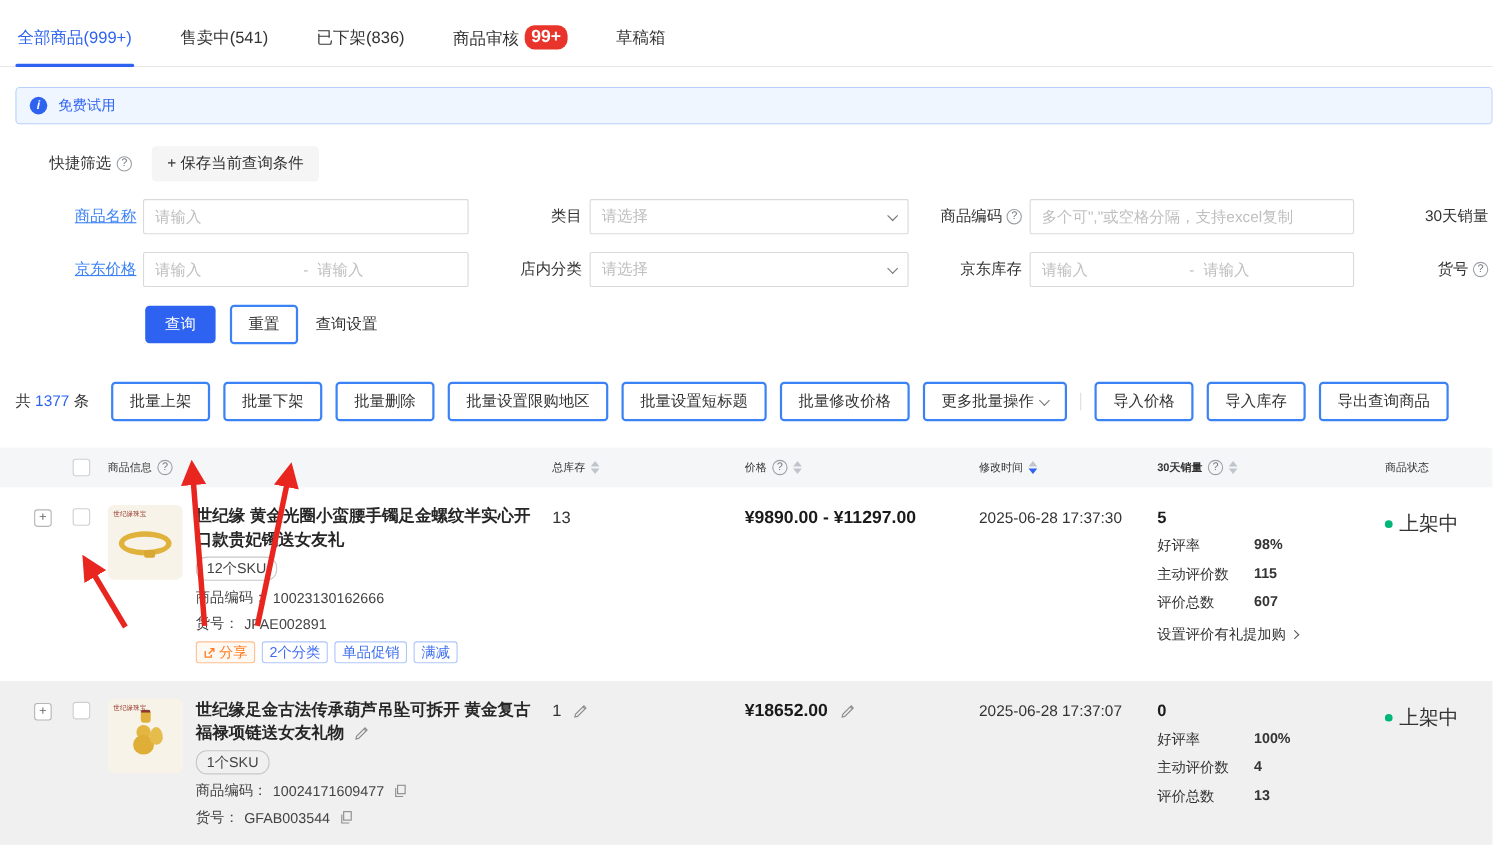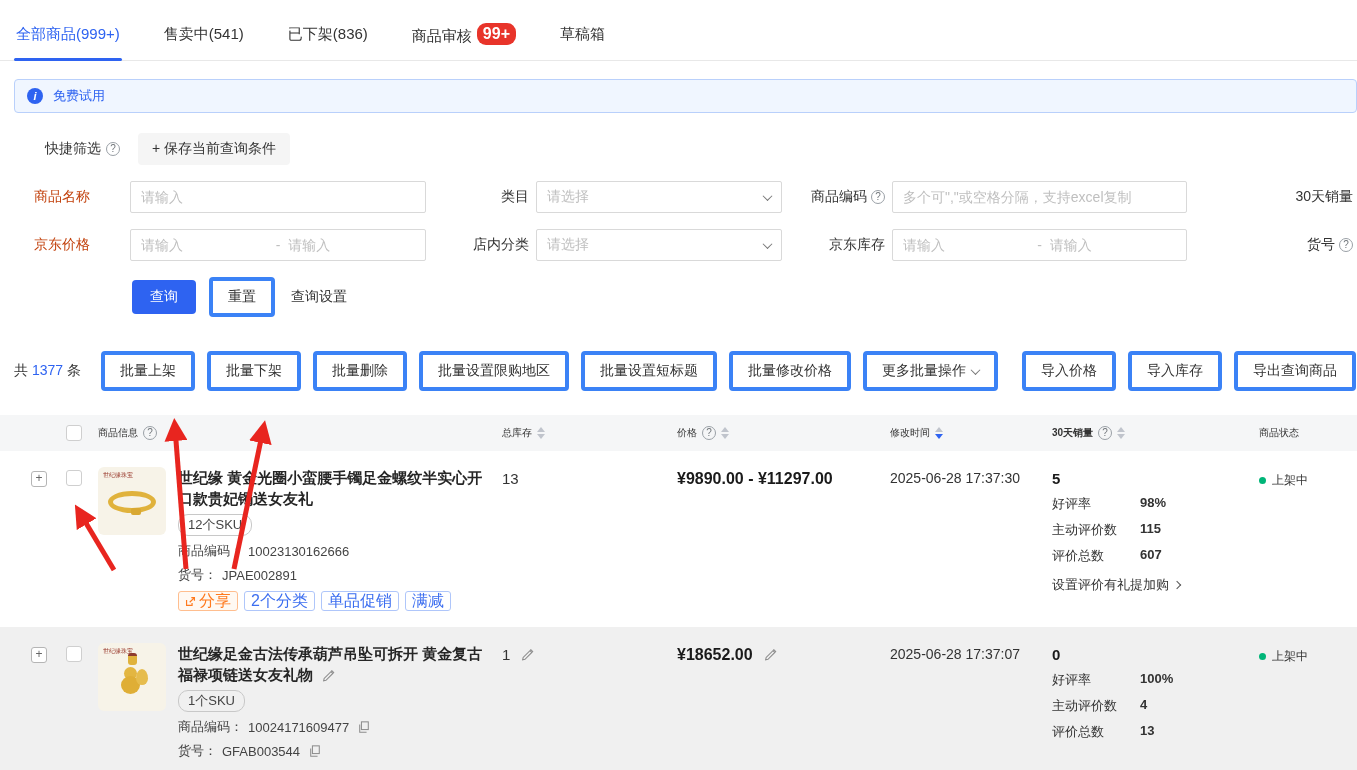--- a/index.html
+++ b/index.html
@@ -40,43 +40,43 @@
 
 .quickfilter { display:flex; align-items:center; margin:20px 0 0 45px; gap:18px; }
 .qf-label { display:flex; align-items:center; gap:5px; color:#333; }
 .qicon { width:14px; height:14px; border:1px solid #9aa0a6; border-radius:50%; color:#70757a;
   font-size:10px; line-height:12px; text-align:center; display:inline-block; flex:0 0 auto; }
 .qicon::after { content:"?"; }
 .save-btn { background:#f5f5f5; border:none; border-radius:4px; padding:7px 14px; font-size:14px; color:#333; cursor:pointer; }
 
 
 .frow { display:flex; align-items:center; margin-top:16px; height:32px; }
-.flabel { width:130px; text-align:center; padding-right:6px; color:#c2410c; white-space:nowrap; }
+.flabel { width:130px; text-align:right; padding-right:6px; color:#3b82f6; white-space:nowrap;text-decoration:underline; }
 .flabel2 { width:110px; text-align:right; padding-right:7px; color:#333; white-space:nowrap;
   display:flex; justify-content:flex-end; align-items:center; gap:4px; }
 .flabel-end { flex:1; text-align:right; padding-right:4px; white-space:nowrap;
   display:flex; justify-content:flex-end; align-items:center; gap:4px; }
 .finput { width:296px; height:32px; border:1px solid #d9d9d9; border-radius:2px; padding:0 10px;
   font-size:14px; color:#333; font-family:inherit; outline:none; background:#fff; }
 .finput::placeholder { color:#bfbfbf; }
-.fselect { width:246px; height:32px; border:1px solid #d9d9d9; border-radius:2px; padding:0 10px;
+.fselect { width:290px; height:32px; border:1px solid #d9d9d9; border-radius:2px; padding:0 10px;
   display:flex; align-items:center; justify-content:space-between; cursor:pointer; background:#fff;text-align:center; }
 .fselect .ph { color:#bfbfbf; }
 .frange { width:296px; height:32px; border:1px solid #d9d9d9; border-radius:2px; display:flex;
   align-items:center; padding:0 10px; background:#fff; }
 .frange input { flex:1; min-width:0; border:none; outline:none; font-size:14px; font-family:inherit; color:#333; }
 .frange input::placeholder { color:#bfbfbf; }
 .frange .dash { color:#bfbfbf; padding:0 8px; }
 .fcode { width:295px; }
 
 
 .actions { display:flex; align-items:center; gap:13px; margin:16px 0 0 132px; }
 .btn-primary { background:#2e63f1; color:#fff; border:none; border-radius:4px; padding:8px 18px;
   font-size:14px; cursor:pointer; font-family:inherit; }
-.btn-default { background:#fff; color:#333; border:4px solid #3b82f6; border-radius:4px; padding:7px 15px;
+.btn-default { background:#fff; color:#333; border:2px solid #3b82f6; border-radius:4px; padding:7px 15px;
   font-size:14px; cursor:pointer; font-family:inherit; white-space:nowrap; }
 .plain-link { color:#333; cursor:pointer; margin-left:3px; }
 
 
 .batchbar { display:flex; align-items:center; gap:12px; margin:34px 14px 0 14px; }
 .total { white-space:nowrap; margin-right:8px; }
 .total b { color:#2e63f1; font-weight:normal; }
 .more-btn { display:flex; align-items:center; gap:6px; }
 .vdivider { width:1px; height:16px; background:#ddd; }
 
@@ -108,34 +108,34 @@
 .gourd-top { position:absolute; top:10px; left:30px; width:9px; height:12px; background:#e0b23c; border-radius:3px; border-top:3px solid #8e3b2e; }
 .gourd-b1 { position:absolute; top:24px; left:26px; width:13px; height:13px; background:#e3b641; border-radius:50%; }
 .gourd-b2 { position:absolute; top:33px; left:23px; width:19px; height:18px; background:#dfae36; border-radius:50%; }
 .gourd-b3 { position:absolute; top:26px; left:38px; width:12px; height:16px; background:#e6bc4d; border-radius:50% 50% 50% 50%/60% 60% 40% 40%; }
 .pinfo { display:flex; flex-direction:column; align-items:flex-start; }
 .ptitle { font-weight:bold; font-size:15px; color:#262626; line-height:21px; max-width:318px; }
 .editable-title { display:inline; }
 .sku-badge { border:1px solid #c8c8c8; border-radius:10px; padding:1px 9px; font-size:13px; color:#444; margin-top:5px; }
 .pline { font-size:13px; color:#444; margin-top:6px; display:flex; align-items:center; gap:5px; }
 .ptags { display:flex; gap:6px; margin-top:7px; }
-.tag { font-size:16px; line-height:18px; padding:0 6px; border-radius:3px; border:1px solid; white-space:nowrap;
+.tag { font-size:13px; line-height:18px; padding:0 6px; border-radius:3px; border:1px solid; white-space:nowrap;
   display:flex; align-items:center; gap:3px; cursor:pointer; }
 .tag-share { color:#ff7a1f; border-color:#ffbe8f; background:rgba(255,170,80,0.07); }
 .tag-blue { color:#3c6ef0; border-color:#afc6fa; }
 
 .cell { font-size:15px; color:#333; padding-top:3px; }
 .price { font-weight:bold; font-size:16px; color:#1a1a1a; }
 .time { font-size:14px; }
 .sales-num { font-weight:bold; font-size:15px; color:#1a1a1a; }
 .stat-row { display:flex; font-size:13px; color:#333; margin-top:8px; }
 .stat-label { width:88px; }
 .stat-val { font-weight:bold; }
 .stat-link { margin-top:11px; font-size:13px; color:#333; display:flex; align-items:center; gap:5px; cursor:pointer; }
-.statuscell { display:flex; align-items:center; gap:6px; padding-top:5px; font-size:12px; }
+.statuscell { display:flex; align-items:center; gap:6px; padding-top:5px; font-size:18px; }
 .dot { width:7px; height:7px; border-radius:50%; background:#00b578; }
 
 .icon-btn { display:inline-flex; vertical-align:middle; cursor:pointer; margin-left:4px; }
 .inline-num { display:flex; align-items:center; gap:6px; }
 
 
 .overlay { position:absolute; left:0; top:0; width:1357px; height:770px; pointer-events:none; z-index:60; }
 </style>
 </head>
 <body>

